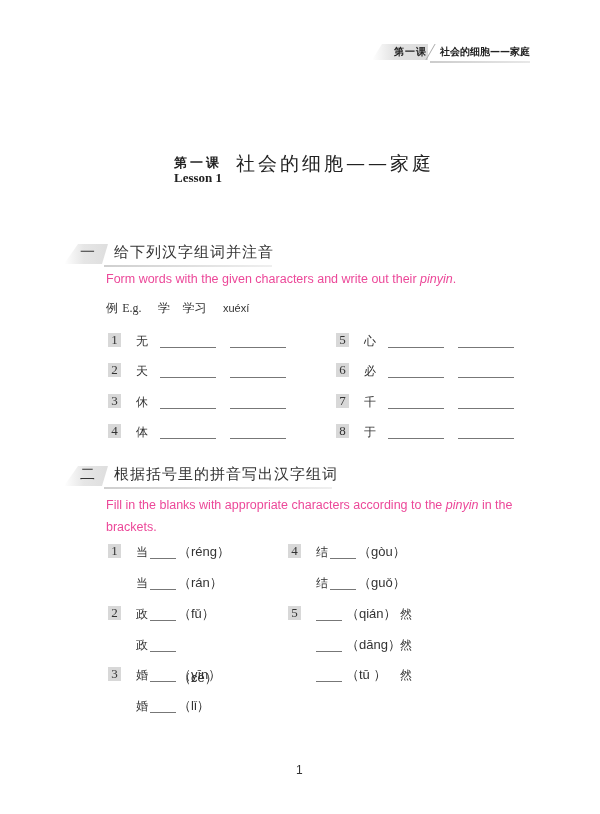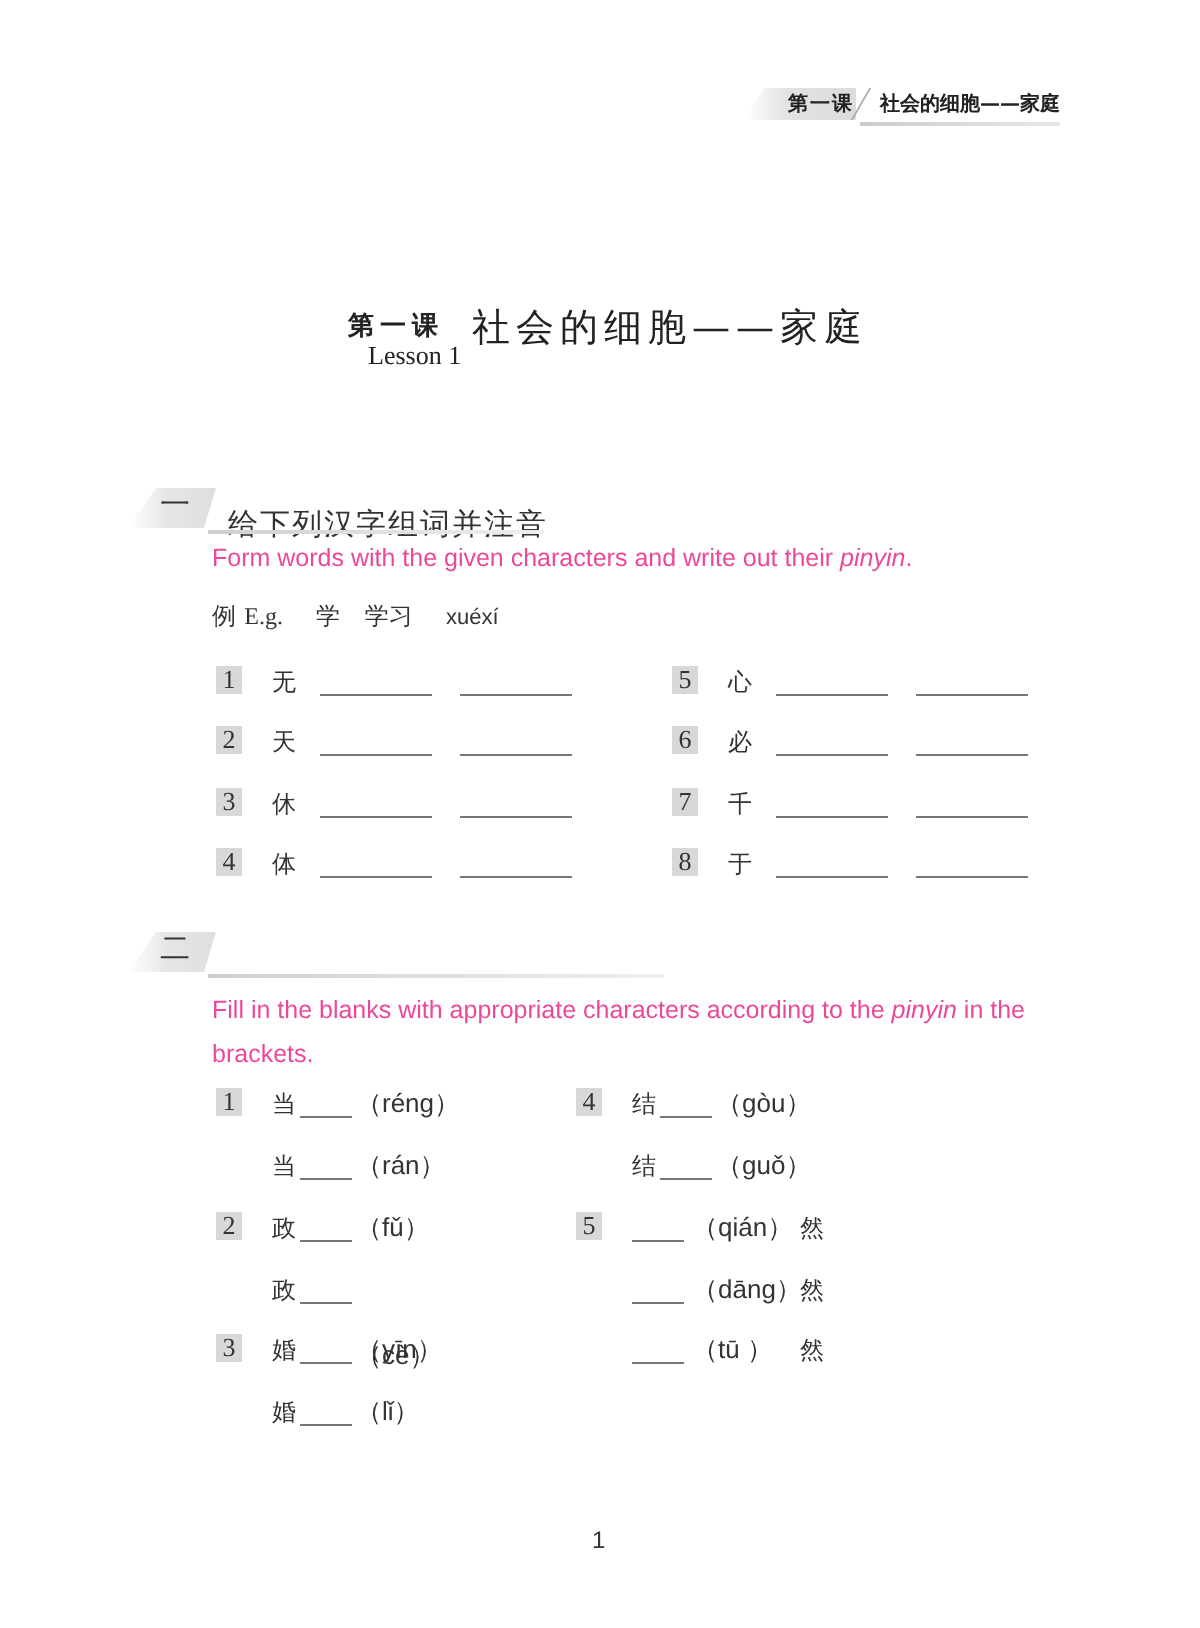--- a/index.html
+++ b/index.html
@@ -9,28 +9,28 @@
   
   .run-head { left:372px; top:44px; height:18px; width:158px; }
   .run-tab { position:absolute; left:0; top:0; width:56px; height:16px; background:linear-gradient(90deg,#ffffff 0%,#e2e2e2 40%,#dcdcdc 100%); clip-path:polygon(10px 0,100% 0,100% 100%,0 100%); }
   .run-lesson { position:absolute; left:22px; top:1px; font-size:10px; color:#222; font-weight:bold; letter-spacing:1px; }
   .run-slash { position:absolute; left:58px; top:0; width:1px; height:16px; background:#aaa; transform:skewX(-30deg); }
   .run-title { position:absolute; left:68px; top:1px; font-size:10px; color:#222; font-weight:bold; }
   .run-line { position:absolute; left:58px; top:17px; width:100px; height:2px; background:linear-gradient(90deg,#ccc,#e8e8e8); }
 
   
   .lesson-cn { left:174px; top:154px; font-family:"DejaVu Serif", serif; font-weight:bold; font-size:13px; letter-spacing:3px; color:#222; }
-  .lesson-en { left:184px; top:170px; font-family:"Liberation Serif", serif; font-weight:normal; font-size:13px; color:#222;text-align:right; }
+  .lesson-en { left:174px; top:170px; font-family:"Liberation Serif", serif; font-weight:bold; font-size:13px; color:#222;text-align:right; }
   .lesson-title { left:236px; top:151px; font-family:"DejaVu Serif", serif; font-size:19px; letter-spacing:3px; color:#222; }
 
   
   .sec-head { left:64px; height:28px; width:230px; }
   .sec-tab { position:absolute; left:0; top:4px; width:44px; height:20px; background:linear-gradient(90deg,#ffffff 0%,#e6e6e6 45%,#dedede 100%); clip-path:polygon(14px 0,100% 0,calc(100% - 6px) 100%,0 100%); }
   .sec-num { position:absolute; left:16px; top:3px; font-size:15px; color:#333; }
-  .sec-text { position:absolute; left:50px; top:3px; font-size:15px; color:#333; letter-spacing:1px;margin-top:10px; }
+  .sec-text { position:absolute; left:50px; top:3px; font-size:15px; color:#333; letter-spacing:1px; }
   .sec-line { position:absolute; left:40px; top:25px; height:2px; background:linear-gradient(90deg,#cfcfcf,#efefef); }
 
   .instr { left:106px; font-family:Liberation Sans, sans-serif; font-size:12.5px; color:#ec4899; }
   .instr i { font-style:italic; }
 
   .example { left:106px; top:300px; font-size:13px; color:#333; white-space:pre; }
   .example .cn { font-family:"DejaVu Serif", serif; font-size:12px; }
   .example .en { font-family:"Liberation Serif", serif; font-size:12px; }
   .example .py { font-family:"Liberation Sans", sans-serif; font-size:11px; }
 
@@ -97,20 +97,21 @@
     <div class="blank" style="left: 458px; top: 408px; width: 56px;"></div>
     <div class="badge" style="left: 336px; top: 424px;">8</div>
     <div class="ch" style="left: 364px; top: 424px;">于</div>
     <div class="blank" style="left: 388px; top: 438px; width: 56px;"></div>
     <div class="blank" style="left: 458px; top: 438px; width: 56px;"></div>
   </div>
 
 <div class="abs sec-head" style="top:462px; width:280px;">
   <div class="sec-tab"></div>
   <span class="sec-num">二</span>
+  <span class="sec-text">根据括号里的拼音写出汉字组词</span>
   <div class="sec-line" style="width:228px;"></div>
 </div>
 
 <div class="abs instr" style="top:494px; width:430px; text-align:justify; line-height:22px;"><span>Fill in the blanks with appropriate characters according to the </span><i>pinyin</i><span> in the</span><br><span>brackets.</span></div>
 
 <div id="sec2-items">
     <div class="badge" style="left: 108px; top: 544px;">1</div>
     <div class="ch" style="left: 136px; top: 544px;">当</div>
     <div class="blank" style="left: 150px; top: 558px; width: 26px;"></div>
     <div class="py" style="left: 178px; top: 543px;">（réng）</div>

